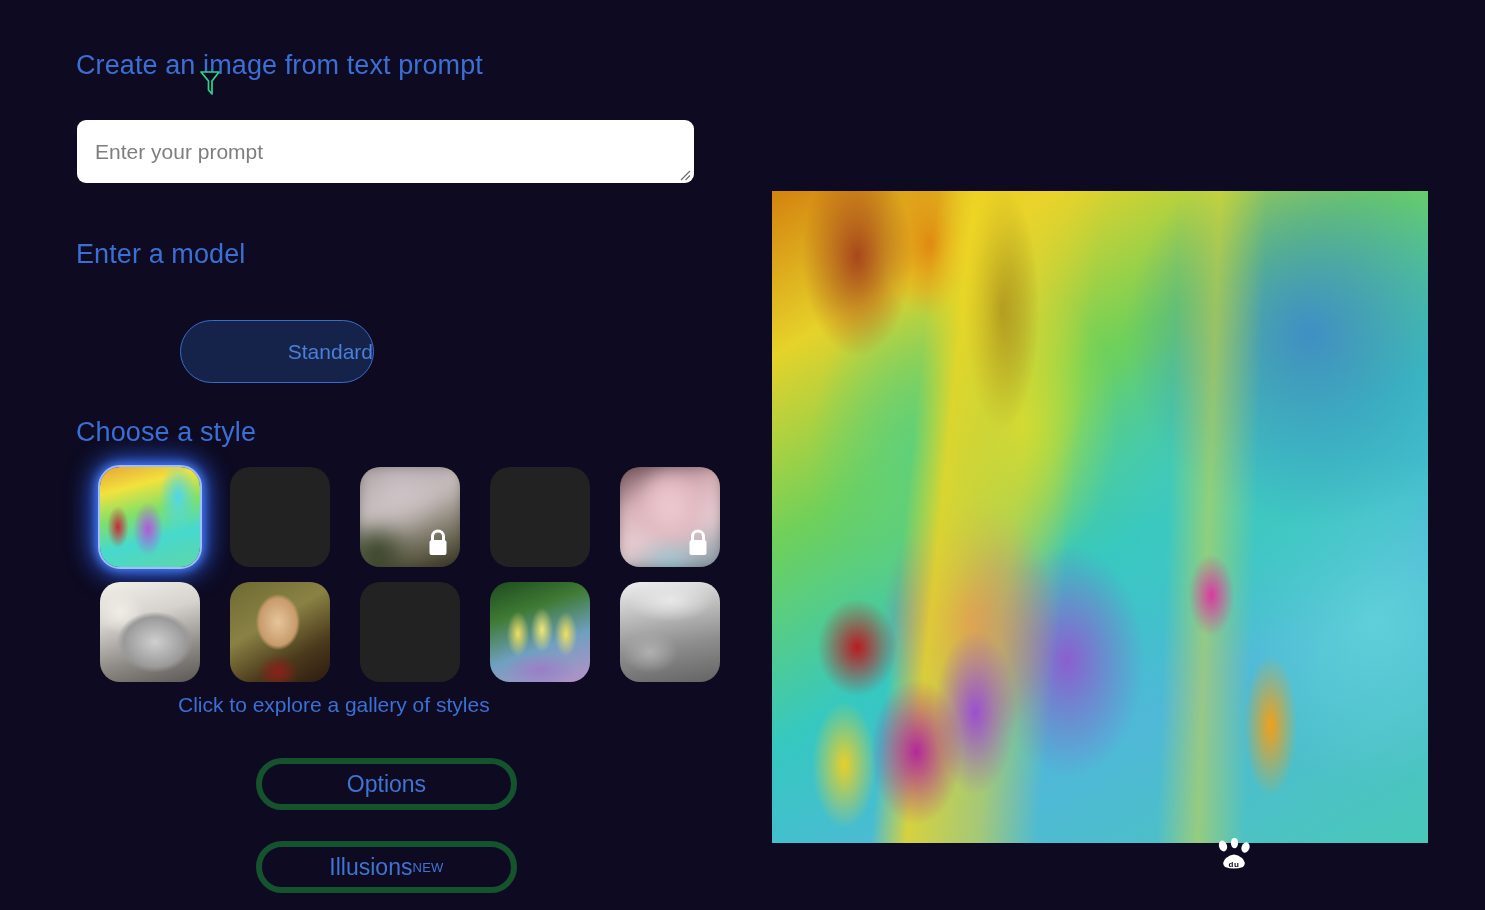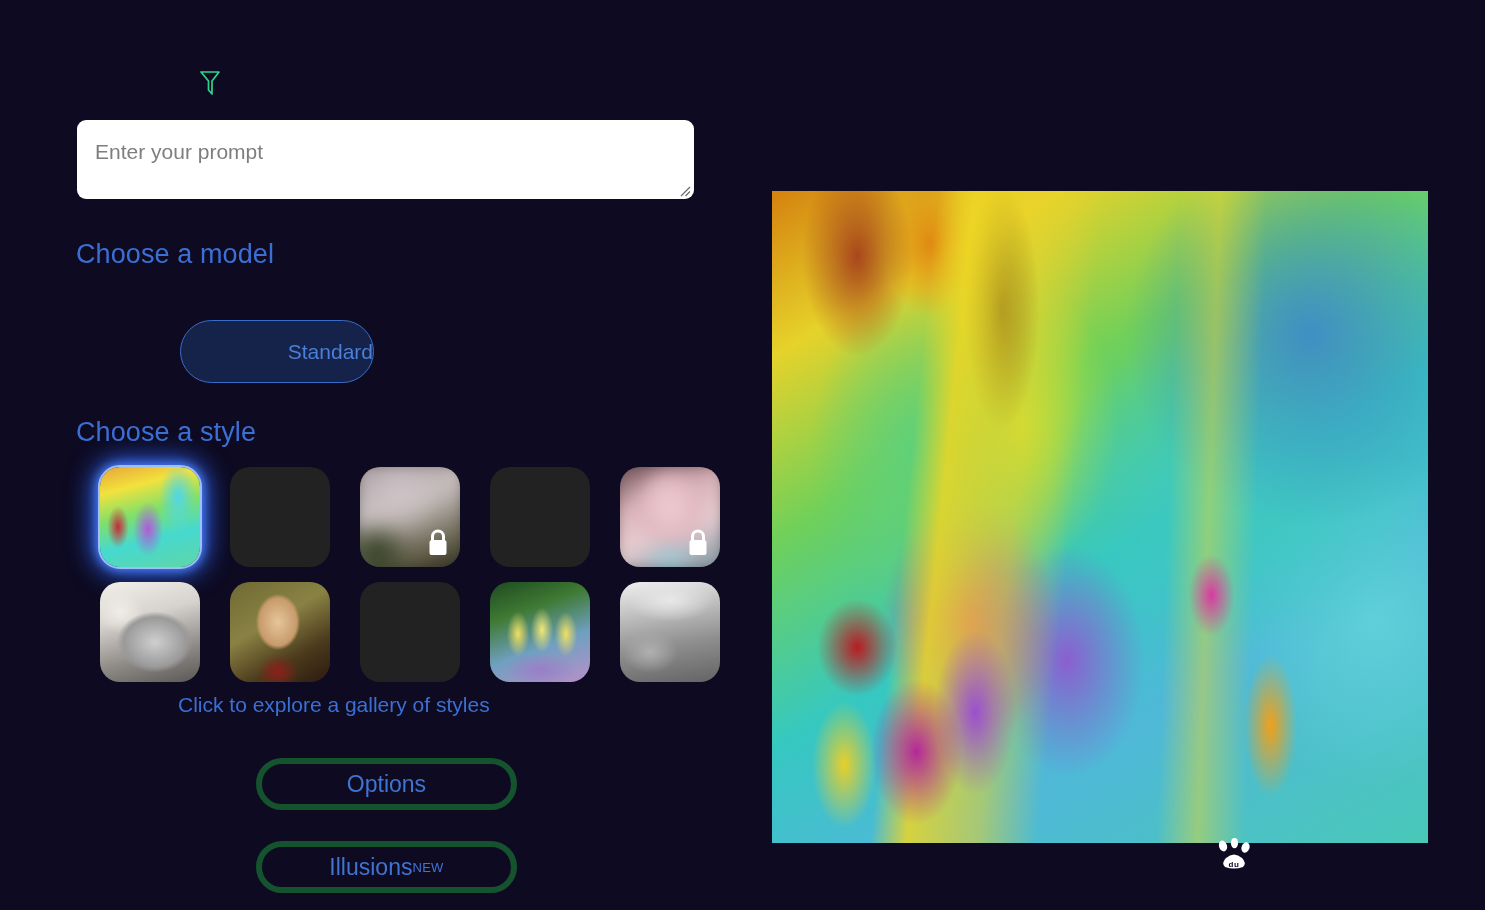--- a/index.html
+++ b/index.html
@@ -35,21 +35,21 @@
   .cursor-icon {
     position: absolute;
     left: 199px; top: 70px;
     width: 22px; height: 26px;
   }
 
   
   .prompt-wrap {
     position: absolute;
     left: 77px; top: 120px;
-    width: 617px; height: 79px;
+    width: 617px; height: 63px;
   }
   .prompt-box {
     width: 100%; height: 100%;
     background: #ffffff;
     border: none;
     border-radius: 9px;
     resize: none;
     font-family: "Liberation Sans", sans-serif;
     font-size: 21px;
     color: #222;
@@ -291,33 +291,34 @@
     letter-spacing: .5px;
     white-space: nowrap;
   }
   .paw-logo { width: 36px; height: 32px; flex: none; }
 </style>
 </head>
 <body>
 
 <div class="left-panel">
 
+  <div class="section-title" id="page-title">Create an image from text prompt</div>
 
   <svg class="cursor-icon" viewBox="0 0 22 26">
     <path d="M2 2 L20 2 L13 11 L13 24 L9.5 20 L9.5 11 Z" fill="#0d0a21" stroke="#2fd48a" stroke-width="1.7" stroke-linejoin="round"></path>
   </svg>
 
   <div class="prompt-wrap">
     <textarea class="prompt-box" id="prompt-textarea" placeholder="Enter your prompt" style=""></textarea>
     <svg class="resize-handle" viewBox="0 0 14 14">
       <path d="M13 4 L4 13 M13 8.5 L8.5 13" stroke="#6b6b72" stroke-width="1.2" fill="none"></path>
     </svg>
   </div>
 
-  <div class="section-title" id="model-title">Choose a model</div>
+  <div class="section-title" id="model-title">Enter a model</div>
 
   <div class="model-row">
     <div class="model-btn standard">
       <span>Standard</span>
     </div>
   </div>
 
   <div class="section-title" id="style-title">Choose a style</div>
 
   <div class="style-grid">

